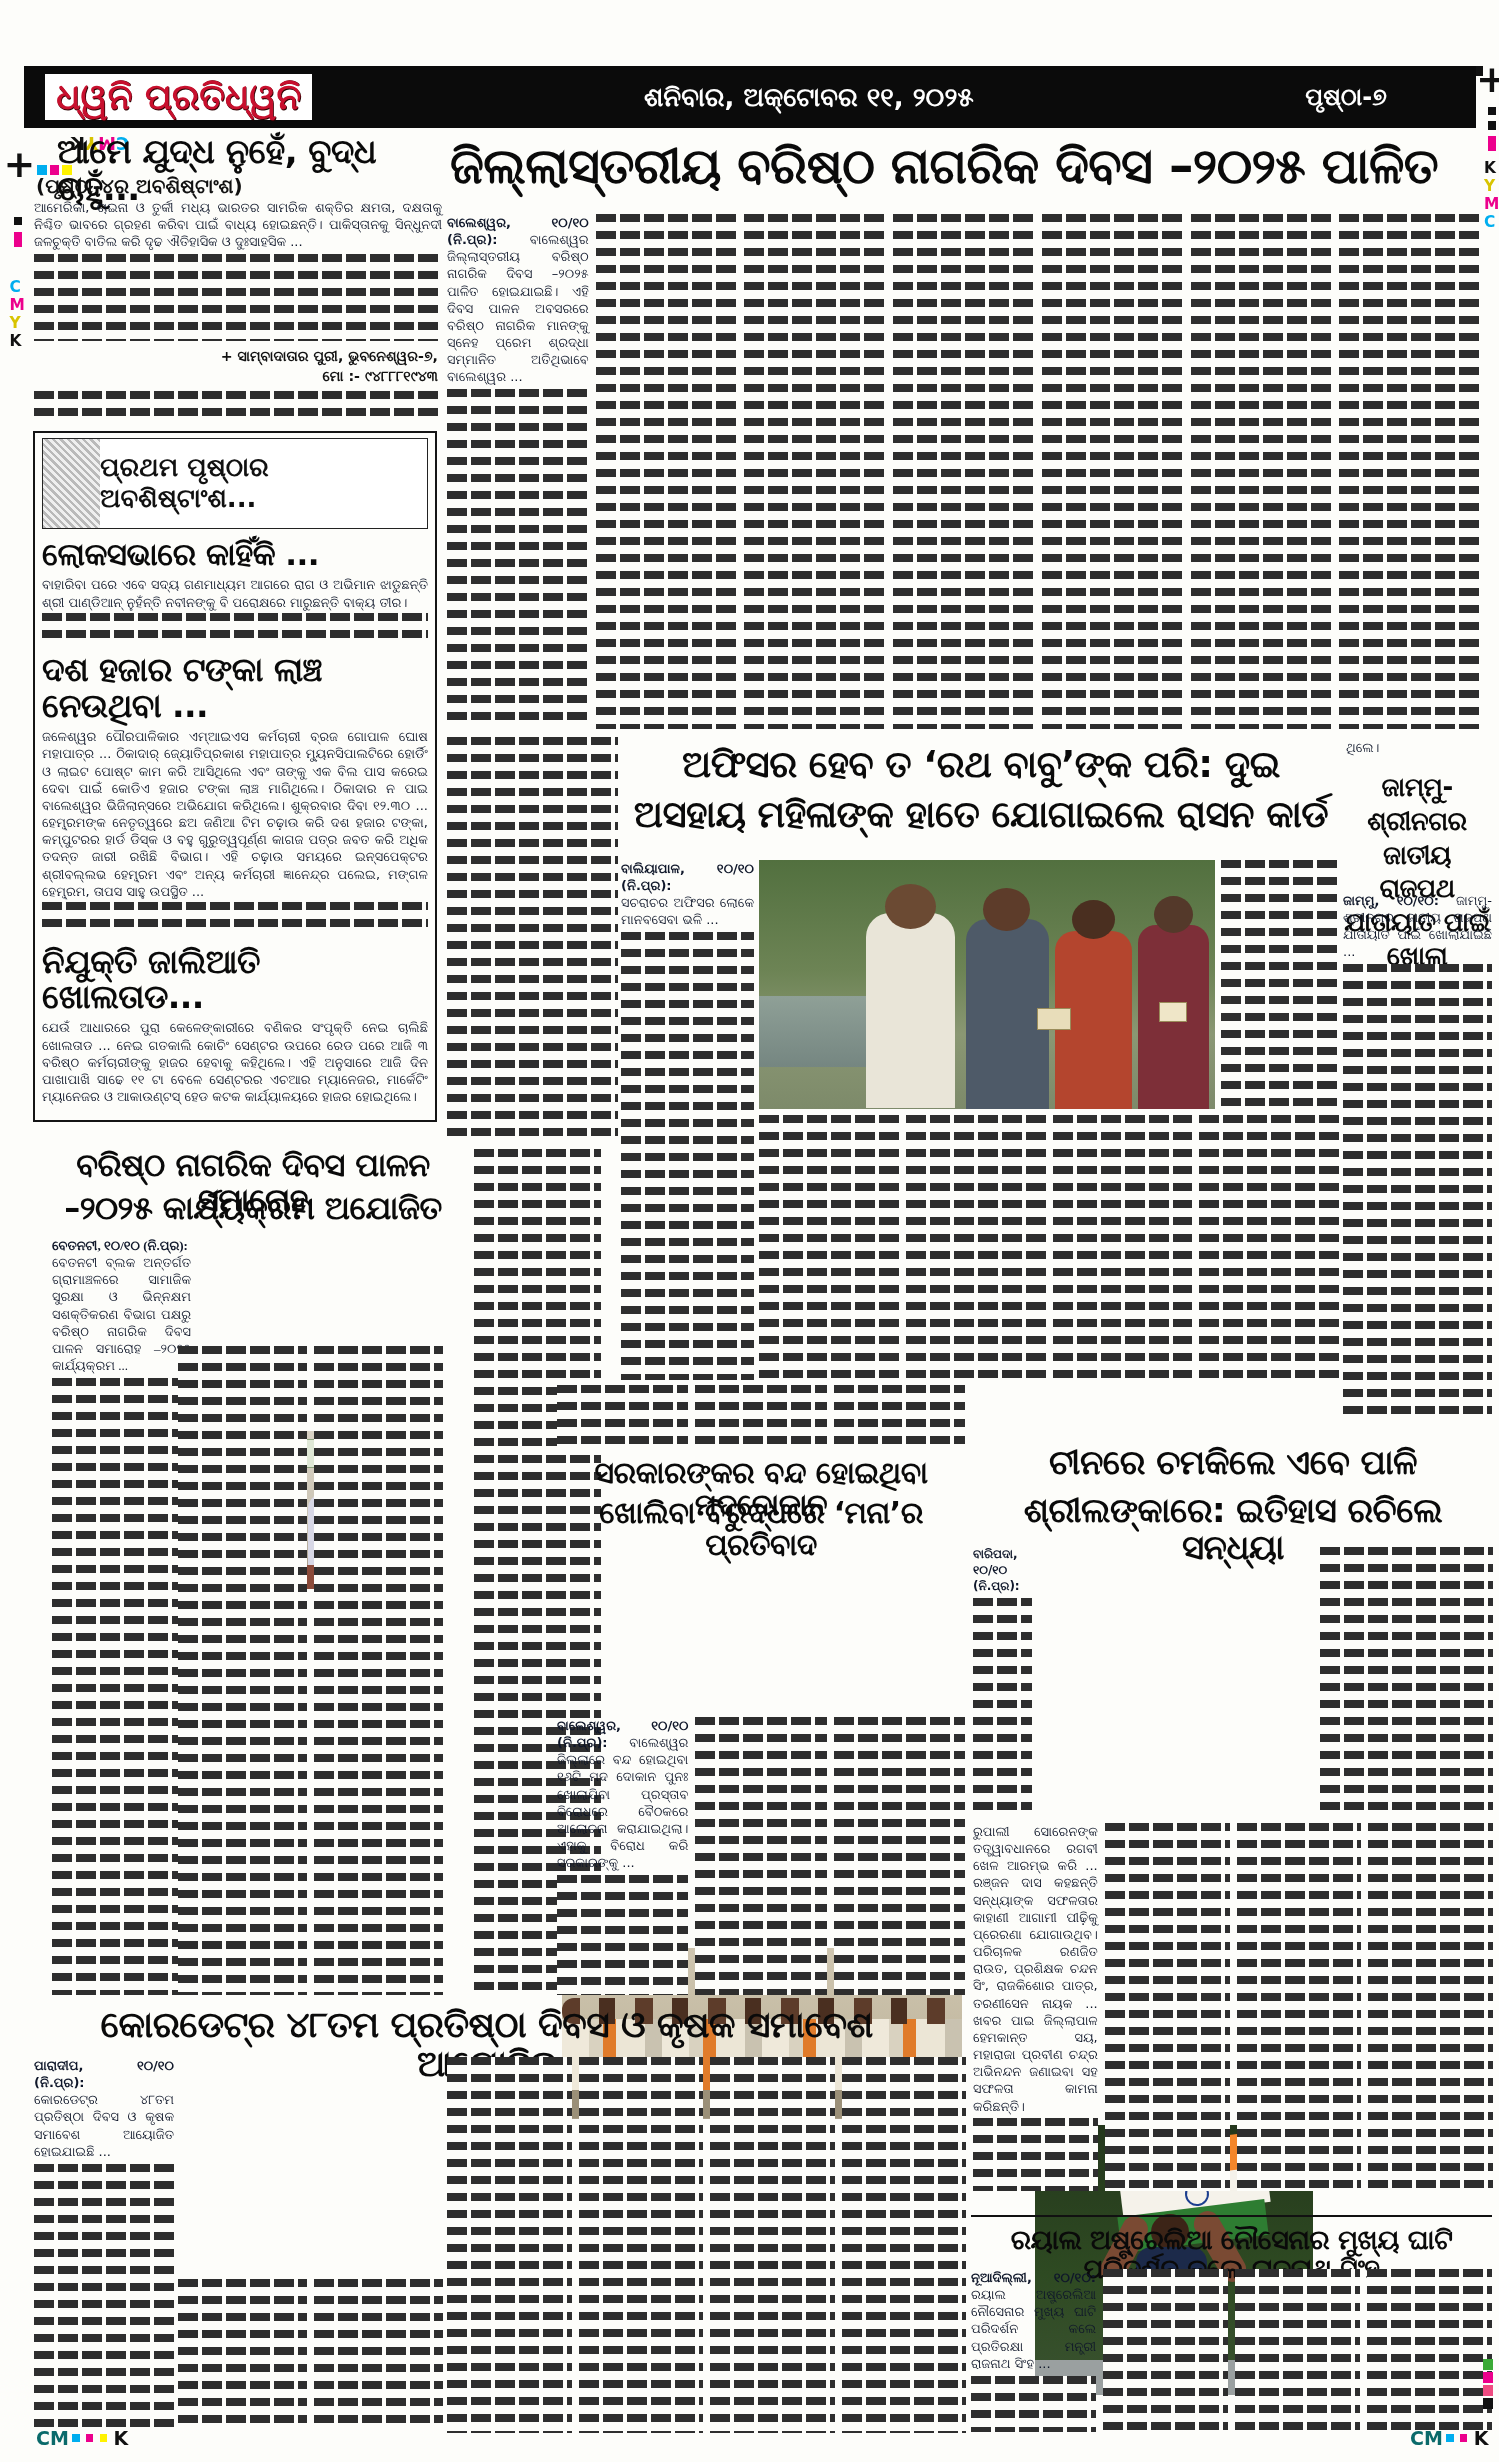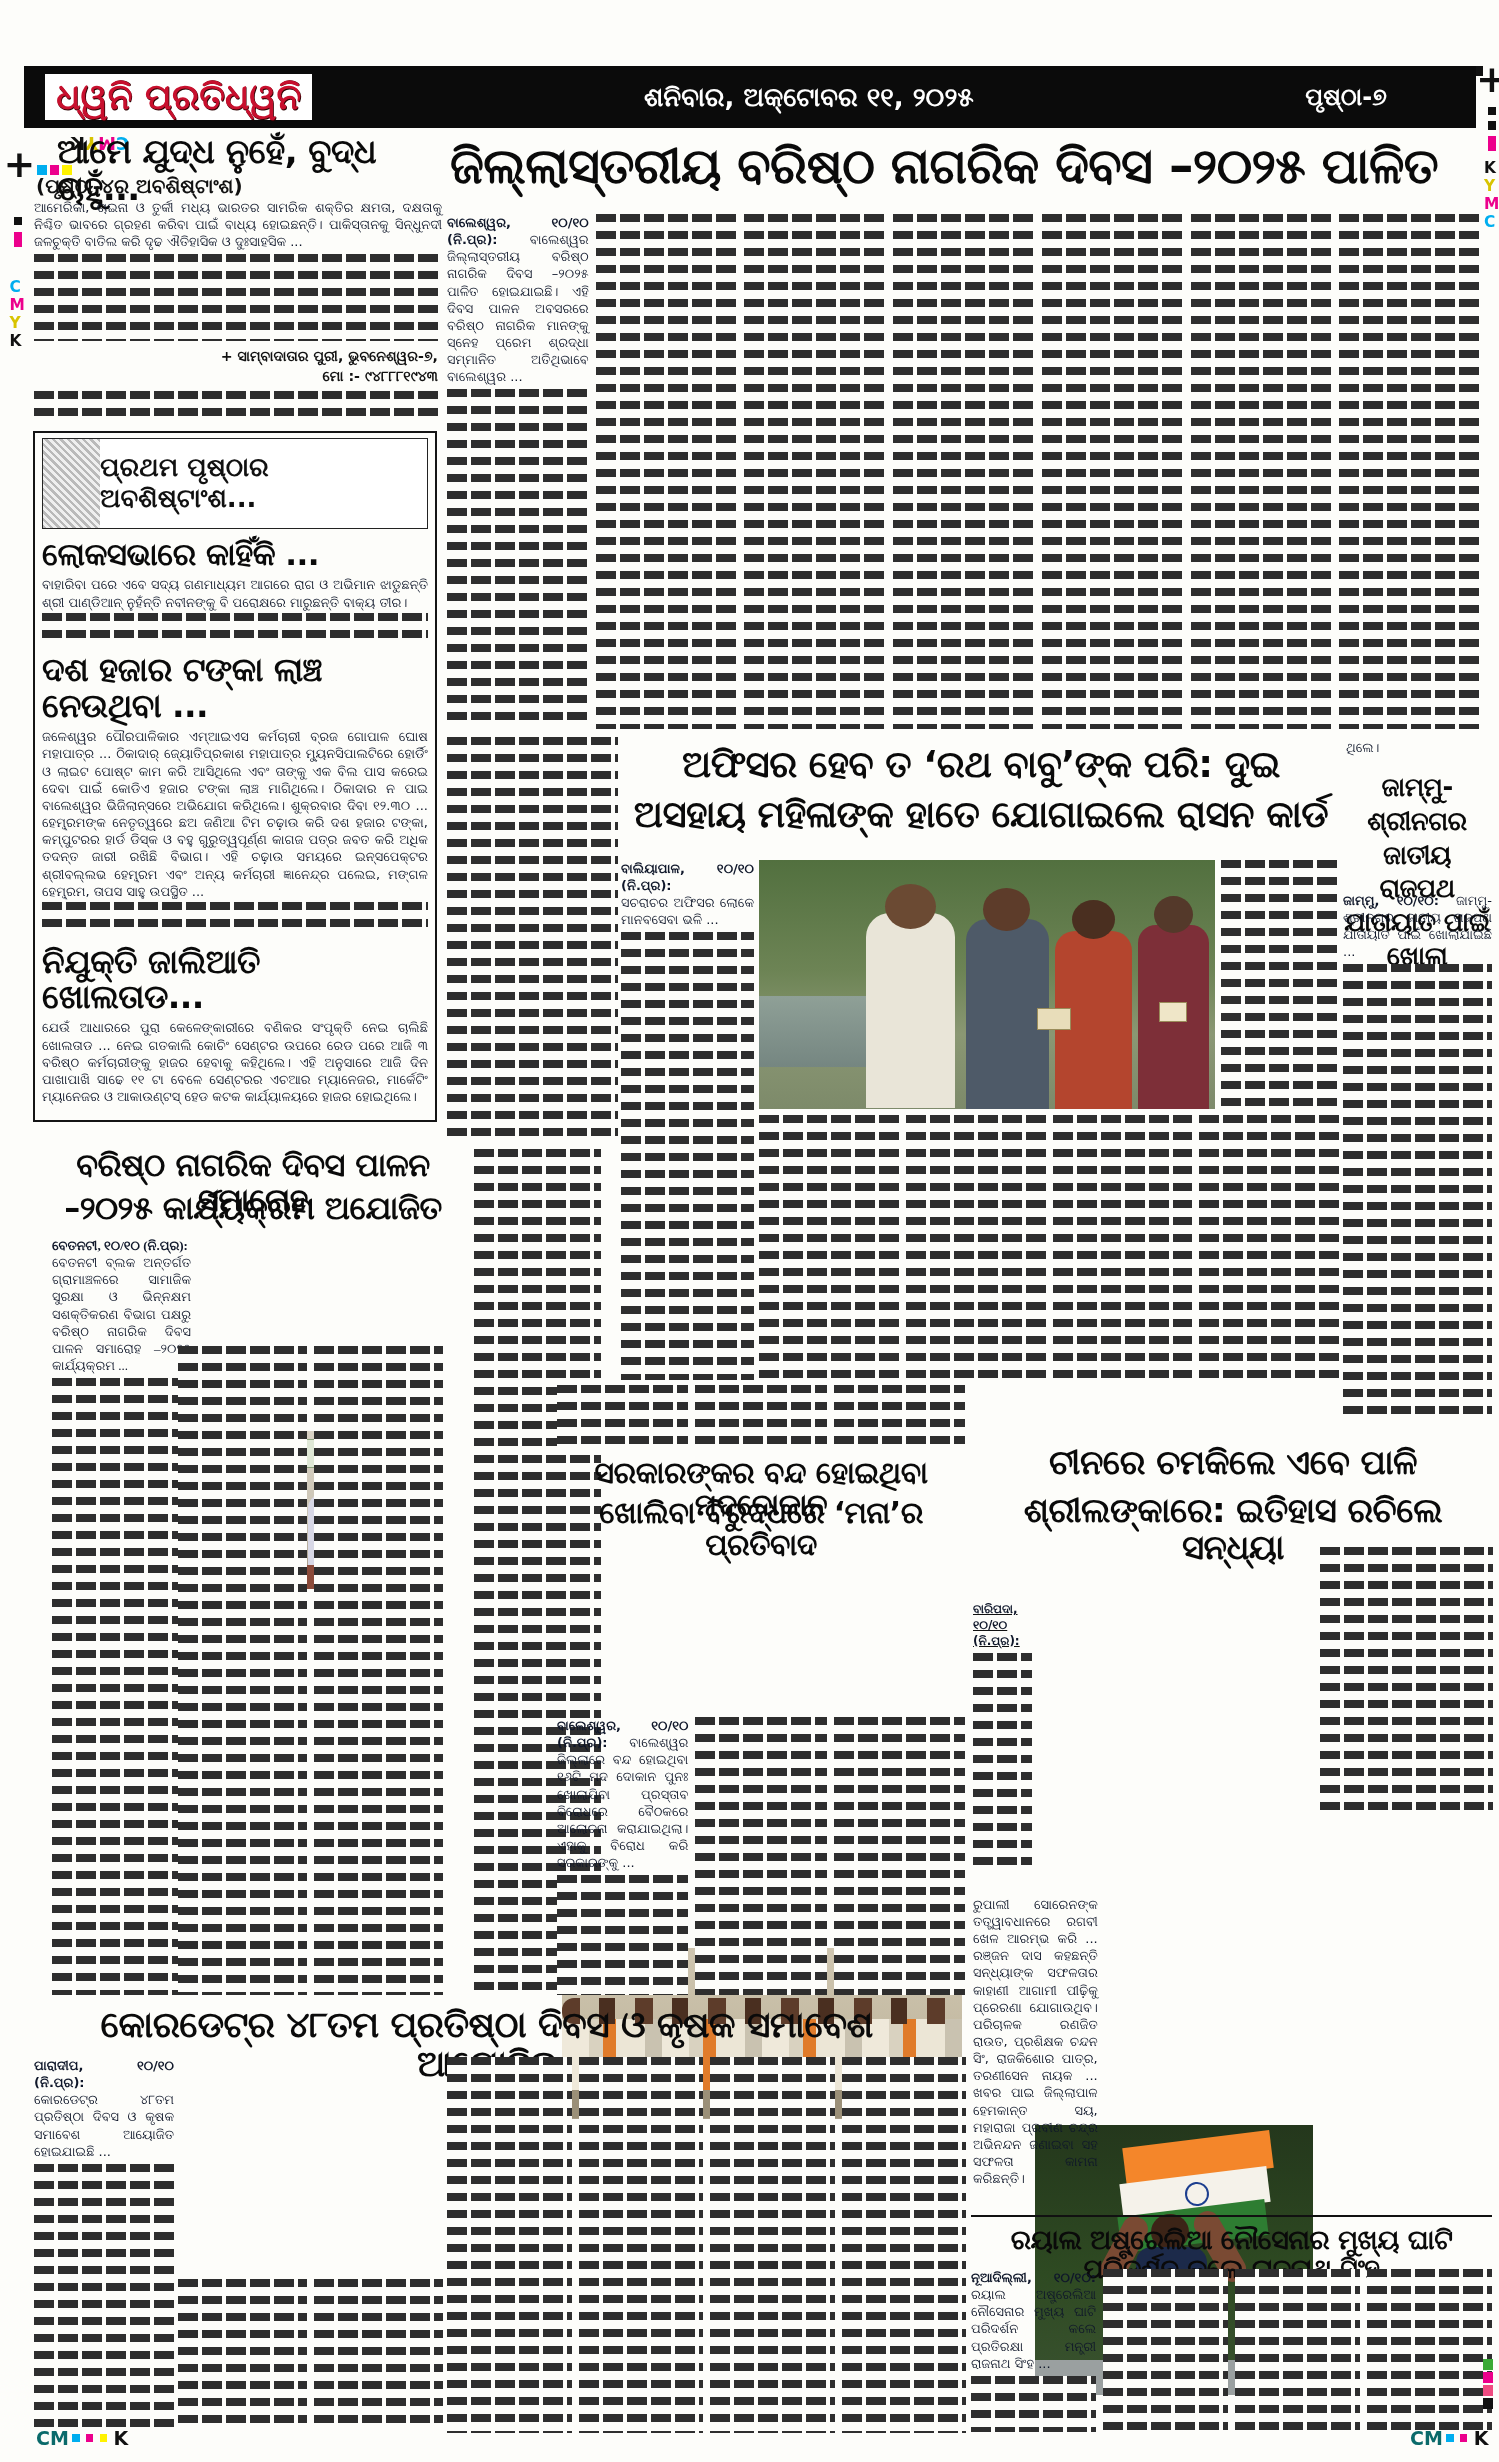--- a/index.html
+++ b/index.html
@@ -196,38 +196,38 @@
     <div class="col">
       <p class="bd"><span class="by">ବାଲେଶ୍ୱର, ୧୦/୧୦ (ନି.ପ୍ର):</span> <span>ବାଲେଶ୍ୱର ଜିଲ୍ଲାରେ ବନ୍ଦ ହୋଇଥିବା ୧୬ଟି ମଦ ଦୋକାନ ପୁନଃ ଖୋଲାଯିବା ପ୍ରସ୍ତାବ ବିରୋଧରେ ବୈଠକରେ ଆଲୋଚନା କରାଯାଇଥିଲା। ଏହାକୁ ବିରୋଧ କରି ସରକାରଙ୍କୁ ...</span></p>
       <div class="fill grow"></div>
     </div>
     <div class="col fill"></div>
     <div class="col fill"></div>
   </div>
 
   <div class="abs hl ctr" style="left:973px;top:1444px;width:520px;font-size:34px;">ଚୀନରେ ଚମକିଲେ ଏବେ ପାଳି</div>
   <div class="abs hl ctr" style="left:973px;top:1492px;width:520px;font-size:34px;">ଶ୍ରୀଲଙ୍କାରେ: ଇତିହାସ ରଚିଲେ ସନ୍ଧ୍ୟା</div>
-  <div class="abs" style="left:973px;top:1602px;width:59px;height:270px;display:flex;flex-direction:column;text-decoration:underline;">
+  <div class="abs" style="left:973px;top:1547px;width:59px;height:270px;display:flex;flex-direction:column;">
     <p class="bd" style="font-size:12px;"><span class="by">ବାରିପଦା, ୧୦/୧୦ (ନି.ପ୍ର):</span></p>
     <div class="fill grow"></div>
   </div>
 
   <div class="abs photo" style="left:1035px;top:1547px;width:278px;height:270px;background:linear-gradient(180deg,#24371c 0%,#2e4a22 55%,#3a5230 100%);">
     <div class="abs" style="left:89px;top:14.2px;width:148px;height:38px;background:#f4862a;transform:rotate(-7deg);"></div>
     <div class="abs" style="left:86px;top:50px;width:148px;height:36px;background:#f5f2ea;transform:rotate(-7deg);"></div>
     <div class="abs" style="left:150px;top:57px;width:20px;height:20px;border:2.4px solid #1d3f8f;border-radius:50%;transform:rotate(-7deg);"></div>
     <div class="abs" style="left:84px;top:83px;width:148px;height:36px;background:#2e7d32;transform:rotate(-7deg);"></div>
     <div class="abs" style="left:116px;top:89px;width:38px;height:36px;background:#3c2417;border-radius:50%;"></div>
     <div class="abs" style="left:101px;top:122px;width:71px;height:107px;background:#1c2a4a;border-radius:15.4px 15.4px 0 0;"></div>
     <div class="abs" style="left:76px;top:89px;width:26px;height:71px;background:#7a4a33;transform:rotate(28deg);border-radius:12px;"></div>
     <div class="abs" style="left:172px;top:83px;width:26px;height:77px;background:#7a4a33;transform:rotate(-30deg);border-radius:12px;"></div>
     <div class="abs" style="left:0;top:235px;width:278px;height:36px;background:#9aa0a0;"></div>
   </div>
   <div class="abs fill" style="left:1320px;top:1547px;width:173px;height:270px;"></div>
-  <div class="abs cols" style="left:973px;top:1823px;width:520px;height:368px;align-items:flex-end;">
+  <div class="abs cols" style="left:973px;top:1823px;width:520px;height:368px;">
     <div class="col">
       <p class="bd">ରୁପାଲୀ ସୋରେନଙ୍କ ତତ୍ତ୍ୱାବଧାନରେ ରଗବୀ ଖେଳ ଆରମ୍ଭ କରି ... ରଞ୍ଜନ ଦାସ କହଛନ୍ତି ସନ୍ଧ୍ୟାଙ୍କ ସଫଳତାର କାହାଣୀ ଆଗାମୀ ପୀଢ଼ିକୁ ପ୍ରେରଣା ଯୋଗାଉଥିବ। ପରିଚାଳକ ରଣଜିତ ରାଉତ, ପ୍ରଶିକ୍ଷକ ଚନ୍ଦନ ସିଂ, ରାଜକିଶୋର ପାତ୍ର, ତରଣୀସେନ ନାୟକ ... ଖବର ପାଇ ଜିଲ୍ଲାପାଳ ହେମକାନ୍ତ ସୟ, ମହାରାଜା ପ୍ରବୀଣ ଚନ୍ଦ୍ର ଅଭିନନ୍ଦନ ଜଣାଇବା ସହ ସଫଳତା କାମନା କରିଛନ୍ତି।</p>
       <div class="fill grow"></div>
     </div>
     <div class="col fill"></div>
     <div class="col fill"></div>
     <div class="col fill"></div>
   </div>
 
   <div class="abs hl ctr" style="left:34px;top:2006px;width:905px;font-size:36px;">କୋରଡେଟ୍ର ୪୮ତମ ପ୍ରତିଷ୍ଠା ଦିବସ ଓ କୃଷକ ସମାବେଶ ଆୟୋଜିତ</div>

